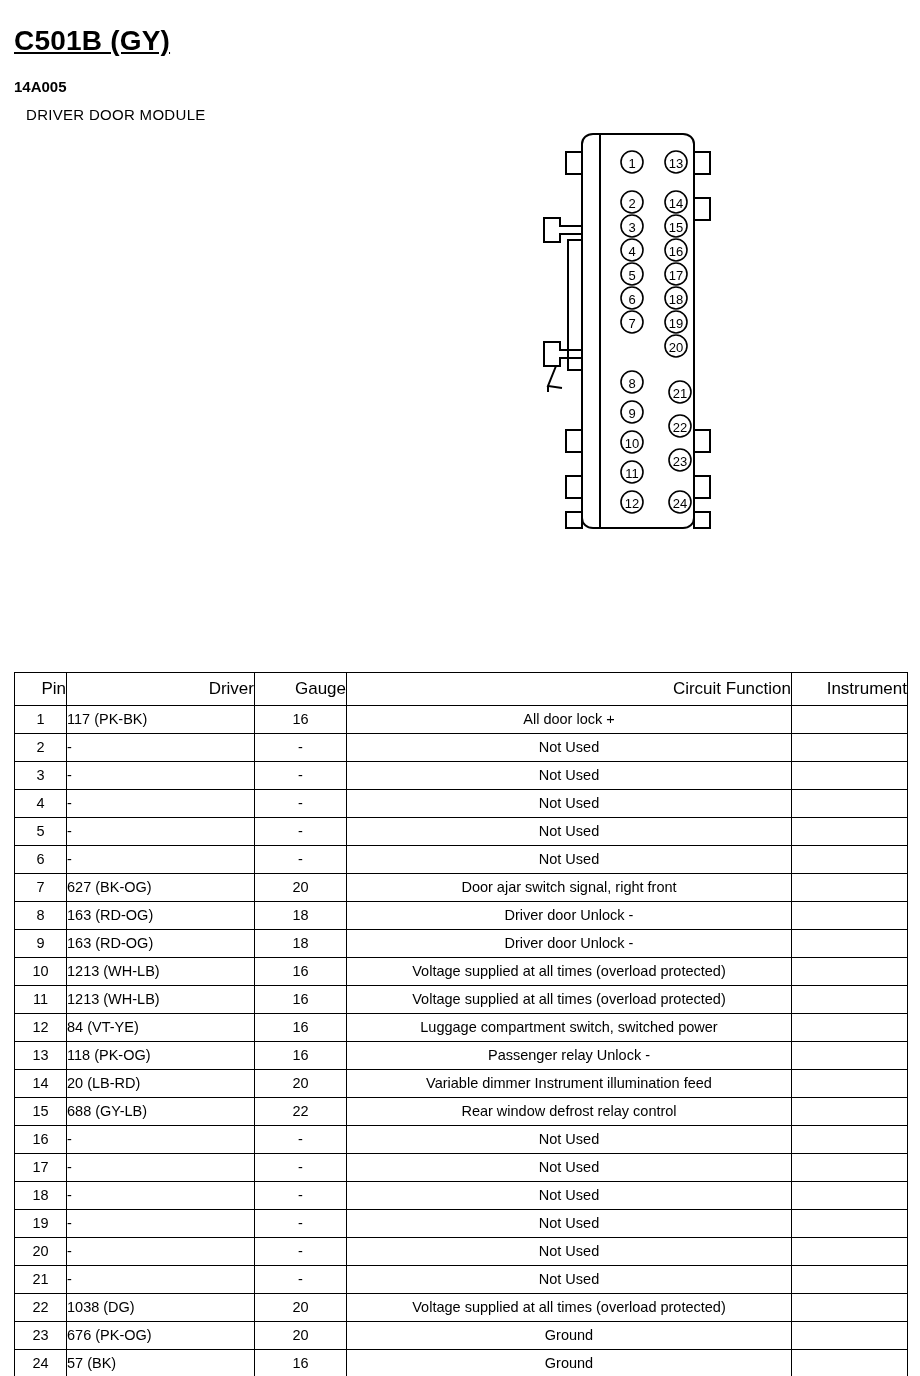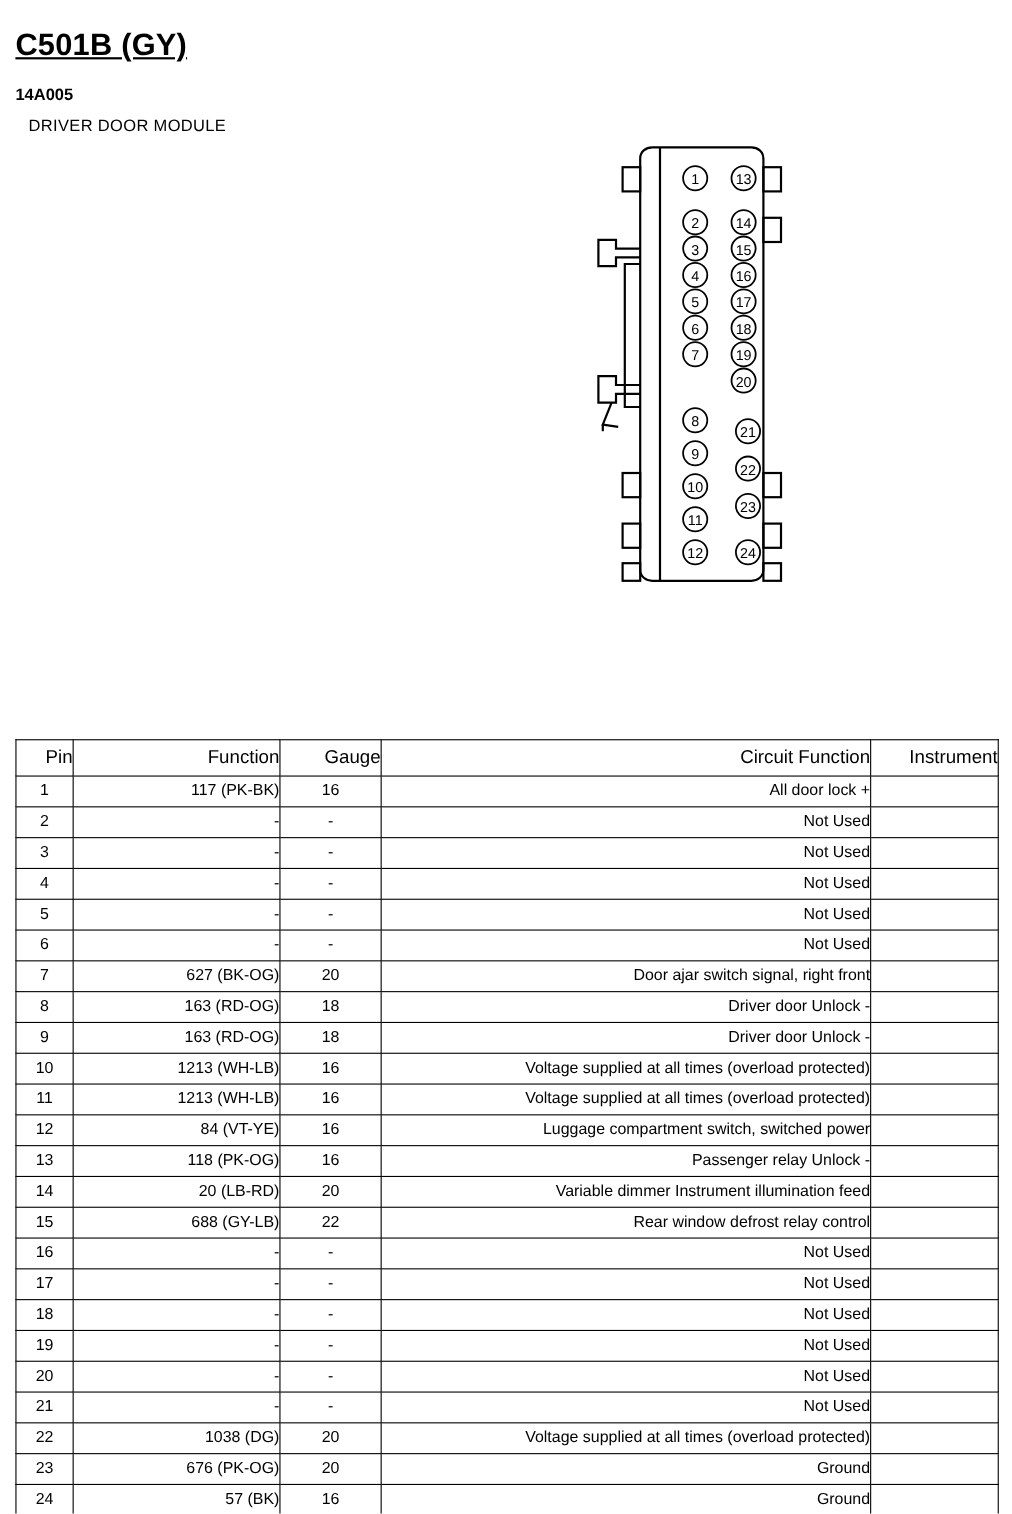--- a/index.html
+++ b/index.html
@@ -87,23 +87,23 @@
     height: 32px;
     line-height: 32px;
   }
   col.c-pin      { width: 52px; }
   col.c-circuit  { width: 188px; }
   col.c-gauge    { width: 92px; }
   col.c-function { width: 445px; }
   col.c-qual     { width: 116px; }
 
   td.pin      { text-align: center; }
-  td.circuit  { text-align: right; }
+  td.circuit  { text-align: left; }
   td.gauge    { text-align: center; }
-  td.func     { text-align: right; padding-left: 6px; }
+  td.func     { text-align: center; padding-left: 6px; }
   td.qual     { text-align: left; padding-left: 6px; }
 </style>
 </head>
 <body>
 
 <div id="header">
   <h1 id="conn-title">C501B (GY)</h1>
   <h2 id="part-number">14A005</h2>
   <div id="part-name">DRIVER DOOR MODULE</div>
 </div>
@@ -201,21 +201,21 @@
     <colgroup>
       <col class="c-pin">
         <col class="c-circuit">
         <col class="c-gauge">
         <col class="c-function">
         <col class="c-qual">
     </colgroup>
     <thead>
       <tr>
         <th>Pin</th>
-        <th>Function</th>
+        <th>Driver</th>
         <th>Gauge</th>
         <th>Circuit Function</th>
         <th>Instrument</th>
       </tr>
     </thead>
     <tbody id="pin-table-body">
         <tr>
           <td class="pin">1</td>
           <td class="circuit">117 (PK-BK)</td>
           <td class="gauge">16</td>

